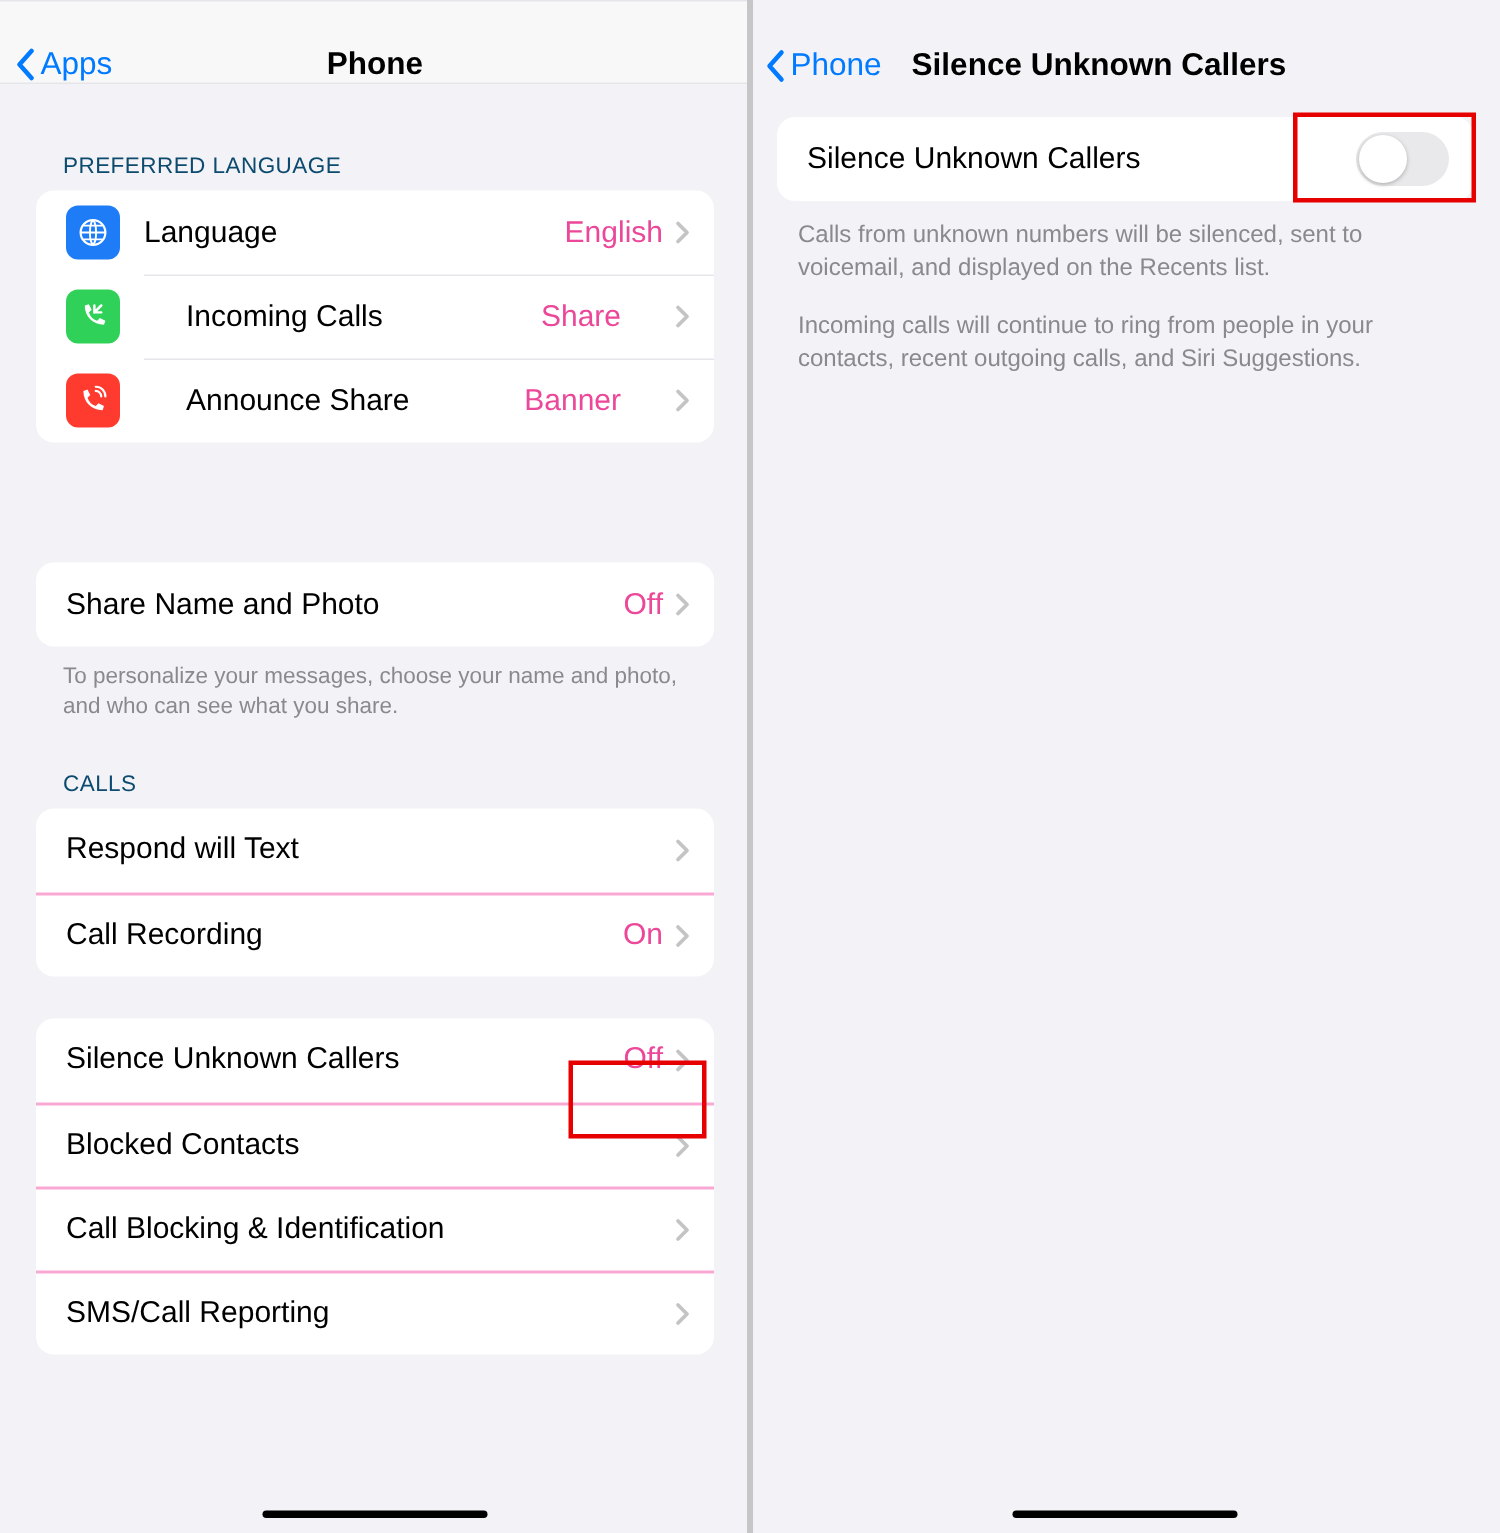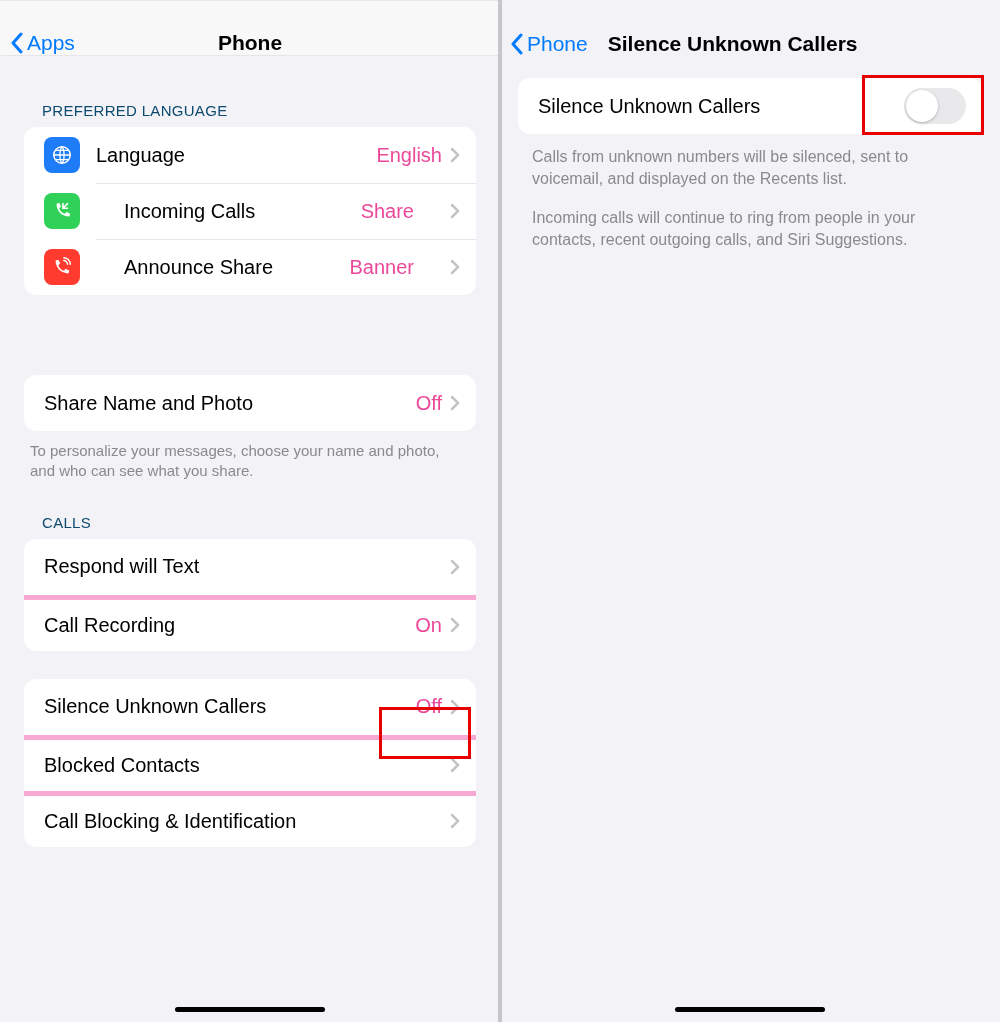--- a/index.html
+++ b/index.html
@@ -68,21 +68,21 @@
   .section-header {
     font-size: 15px;
     color: #0c4a6e;
     padding: 18px 42px 8px 42px;
     letter-spacing: 0.3px;
   }
   .section-footer {
     font-size: 15px;
     line-height: 1.35;
     color: #8a8a8e;
-    padding: 10px 42px 0 30px;
+    padding: 10px 42px 0 42px;
   }
   .screen.right .section-footer { padding: 12px 32px 0 32px; font-size: 16px; }
 
   
   .group {
     background: #fff;
     border-radius: 12px;
     margin: 0 24px;
     overflow: hidden;
   }
@@ -94,21 +94,21 @@
 
   
   .row {
     display: flex;
     align-items: center;
     min-height: 56px;
     padding: 10px 16px 10px 20px;
     position: relative;
     cursor: pointer;
   }
-  .row + .row { border-top: 5px solid #f9a8d4; }
+  .row + .row { border-top: 2px solid #f9a8d4; }
   .row.iconed + .row.iconed { border-top: none; gap: 28px; }
   .row.iconed + .row.iconed::before {
     content:"";
     position:absolute;
     top:0; left:72px; right:0;
     height:1px; background:#e5e5ea;
   }
   .row-icon {
     width: 36px;
     height: 36px;
@@ -284,20 +284,26 @@
       <svg class="chevron" viewBox="0 0 10 16">
           <path d="M2 2l6 6-6 6"></path>
         </svg>
     </div>
     <div class="row">
       <div class="row-label">Call Blocking &amp; Identification</div>
       <svg class="chevron" viewBox="0 0 10 16">
           <path d="M2 2l6 6-6 6"></path>
         </svg>
     </div>
+    <div class="row">
+      <div class="row-label">SMS/Call Reporting</div>
+      <svg class="chevron" viewBox="0 0 10 16">
+          <path d="M2 2l6 6-6 6"></path>
+        </svg>
+    </div>
   </div>
 
   <div class="hl" style="left:379px; top:707px; width:92px; height:52px;"></div>
 
   <div class="home-ind"></div>
 </div>
 
 <div class="screen right">
 
   <div class="nav">

